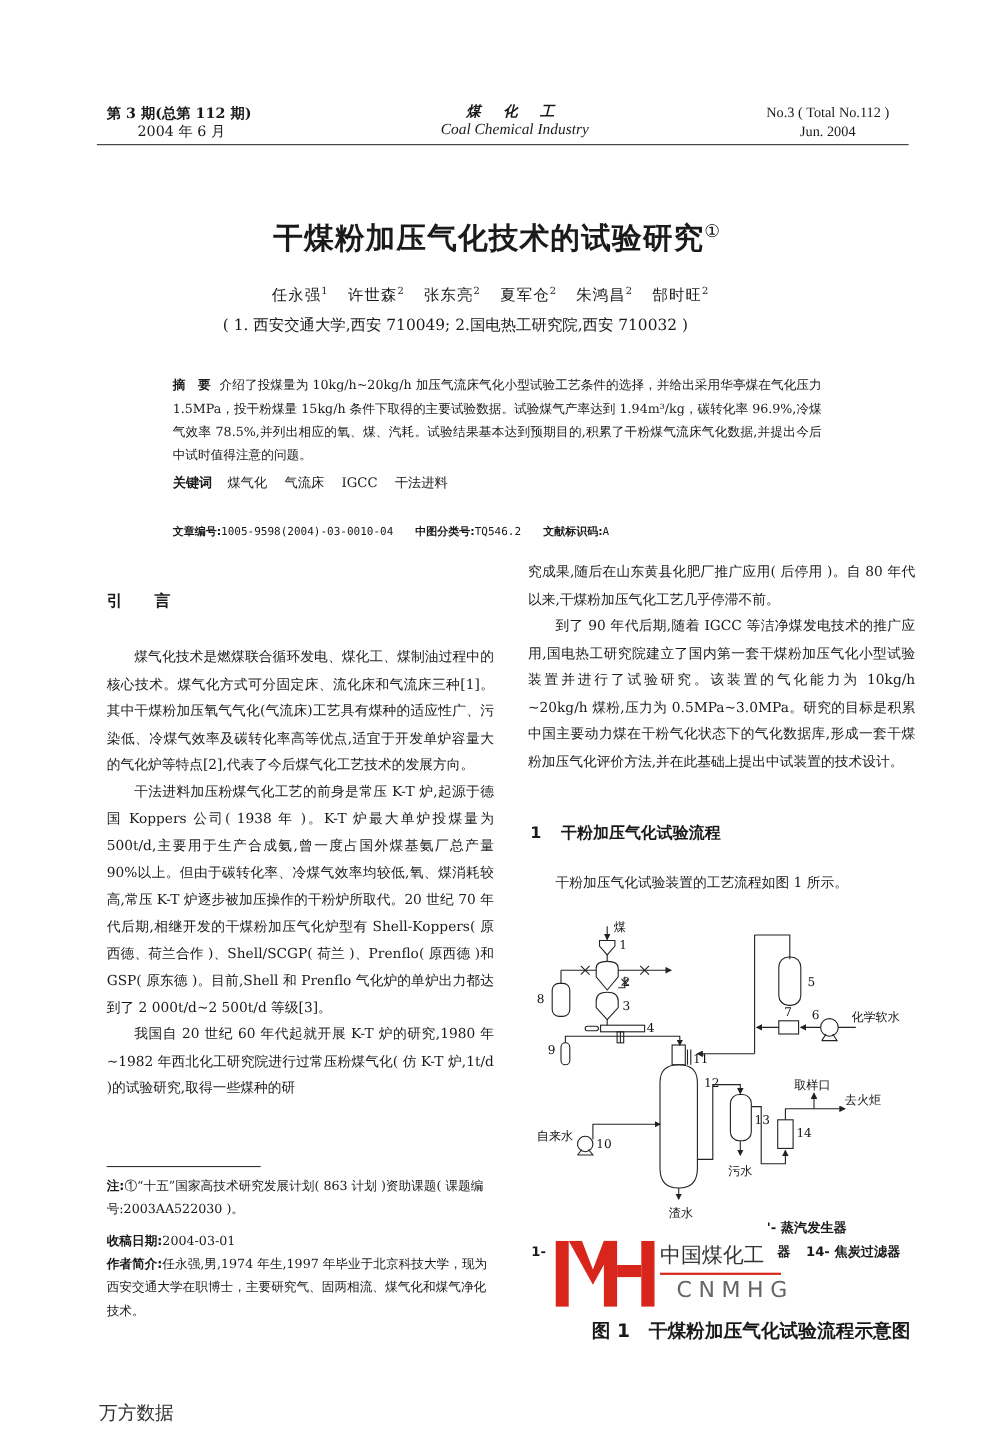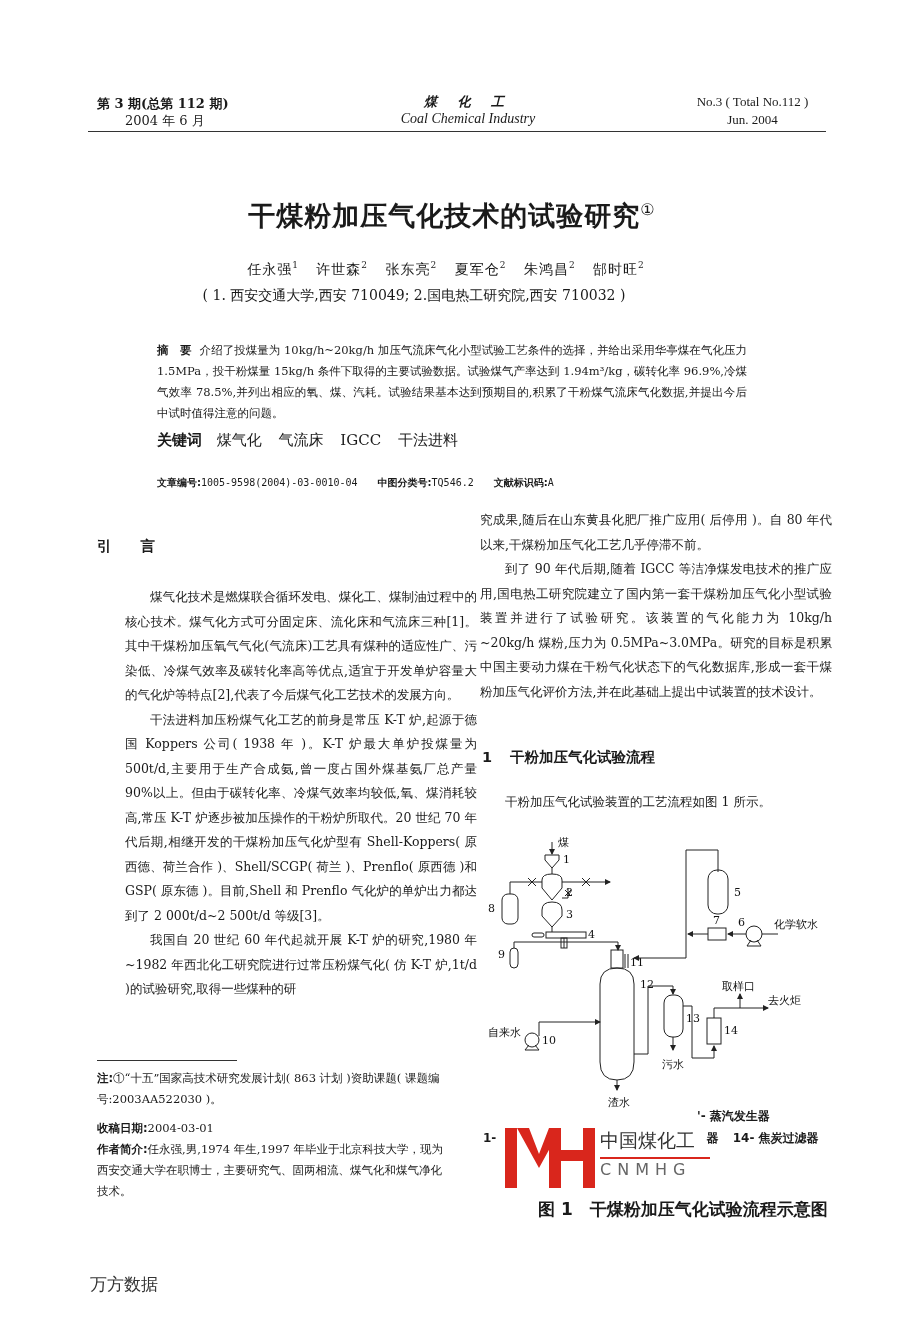--- a/index.html
+++ b/index.html
@@ -16,21 +16,21 @@
   .hdr-rule { left:88px; top:131px; width:738px; height:1px; background:#333; }
   
   .title { left:0; top:198px; width:904px; text-align:center; font-family:Liberation Mono, monospace; font-weight:bold; font-size:27px; letter-spacing:1px; }
   .title sup { font-size:16px; font-weight:normal; vertical-align:10px; }
   .authors { left:0; top:260px; width:904px; text-align:center; font-size:14px; letter-spacing:1px; }
   .authors sup { font-size:9px; margin-right:12px; }
   .affil { left:0; top:287px; width:828px; text-align:center; font-size:14px; }
   
   .abstract { left:157px; top:340px; width:590px; font-size:11.5px; line-height:21px; text-align:justify; }
   .abstract .lbl { font-weight:bold; font-family:"DejaVu Sans",sans-serif; margin-right:8px; }
-  .kw { left:157px; top:431px; font-size:15px; }
+  .kw { left:157px; top:431px; font-size:12px; }
   .kw .lbl { font-weight:bold; font-family:"DejaVu Sans",sans-serif; margin-right:10px; }
   .kw span.k { margin-right:12px; }
   .meta { left:157px; top:476px; font-size:10px; font-family:"DejaVu Sans Mono",monospace; }
   .meta b { font-family:"DejaVu Sans",sans-serif; }
   .meta .gap { margin-right:14px; }
   
   .col { font-size:12.5px; line-height:24.5px; text-align:justify; }
   .col p { margin:0; text-indent:2em; }
   .col p.noind { text-indent:0; }
   .sec { font-family:"DejaVu Sans",sans-serif; font-weight:bold; font-size:14.5px; }
@@ -40,21 +40,21 @@
   .notes p { margin:0 0 5px 0; }
   
   .fig { left:488px; top:832px; width:350px; height:270px; }
   .fig svg { overflow:visible; }
   .fig text { font-family:"DejaVu Serif",serif; font-size:11px; fill:#111; }
   .legend { left:497px; top:1106px; width:345px; font-size:12px; line-height:21.5px; font-weight:bold; font-family:"DejaVu Sans",sans-serif; }
   .legend span { margin-right:10px; }
   .caption { left:538px; top:1198px; font-size:17px; font-weight:bold; font-family:"DejaVu Sans",sans-serif; }
   .wm-cn { left:600px; top:1128px; font-family:"DejaVu Sans",sans-serif; font-size:19px; color:#333; }
   .wm-line { left:600px; top:1157px; width:110px; height:2px; background:#d9261c; }
-  .wm-en { left:600px; top:1160px; font-family:"DejaVu Sans",sans-serif; font-size:16px; letter-spacing:6px; color:#666; }
+  .wm-en { left:615px; top:1160px; font-family:"DejaVu Sans",sans-serif; font-size:20px; letter-spacing:6px; color:#666; }
   .footer { left:90px; top:1273px; font-family:"DejaVu Sans",sans-serif; font-size:17px; color:#333; }
 </style>
 </head>
 <body>
 
 <div class="abs hdr-left">
   <div>第 3 期(总第 112 期)</div>
   <div class="l2">2004 年 6 月</div>
 </div>
 <div class="abs hdr-center">
@@ -90,21 +90,21 @@
   <span class="k">IGCC</span>
   <span class="k">干法进料</span>
 </div>
 <div class="abs meta">
   <b>文章编号:</b><span class="gap">1005-9598(2004)-03-0010-04</span>
   <b>中图分类号:</b><span class="gap">TQ546.2</span>
   <b>文献标识码:</b><span>A</span>
 </div>
 
 <div class="abs sec" style="left:97px; top:537px; letter-spacing:0;">引　　言</div>
-<div class="abs col" style="left:97px; top:585px; width:352px;margin-left:28px;">
+<div class="abs col" style="left:97px; top:585px; width:352px;">
   <p>煤气化技术是燃煤联合循环发电、煤化工、煤制油过程中的核心技术。煤气化方式可分固定床、流化床和气流床三种[1]。其中干煤粉加压氧气气化(气流床)工艺具有煤种的适应性广、污染低、冷煤气效率及碳转化率高等优点,适宜于开发单炉容量大的气化炉等特点[2],代表了今后煤气化工艺技术的发展方向。</p>
   <p>干法进料加压粉煤气化工艺的前身是常压 K-T 炉,起源于德国 Koppers 公司( 1938 年 )。K-T 炉最大单炉投煤量为 500t/d,主要用于生产合成氨,曾一度占国外煤基氨厂总产量 90%以上。但由于碳转化率、冷煤气效率均较低,氧、煤消耗较高,常压 K-T 炉逐步被加压操作的干粉炉所取代。20 世纪 70 年代后期,相继开发的干煤粉加压气化炉型有 Shell-Koppers( 原西德、荷兰合作 )、Shell/SCGP( 荷兰 )、Prenflo( 原西德 )和 GSP( 原东德 )。目前,Shell 和 Prenflo 气化炉的单炉出力都达到了 2 000t/d~2 500t/d 等级[3]。</p>
   <p>我国自 20 世纪 60 年代起就开展 K-T 炉的研究,1980 年 ~1982 年西北化工研究院进行过常压粉煤气化( 仿 K-T 炉,1t/d )的试验研究,取得一些煤种的研</p>
 </div>
 
 <div class="abs note-rule"></div>
 <div class="abs notes">
   <p><b>注:</b><span>①“十五”国家高技术研究发展计划( 863 计划 )资助课题( 课题编号:2003AA522030 )。</span></p>
   <p style="margin:8px 0 0 0"><b>收稿日期:</b><span>2004-03-01</span></p>
   <p><b>作者简介:</b><span>任永强,男,1974 年生,1997 年毕业于北京科技大学，现为西安交通大学在职博士，主要研究气、固两相流、煤气化和煤气净化技术。</span></p>

